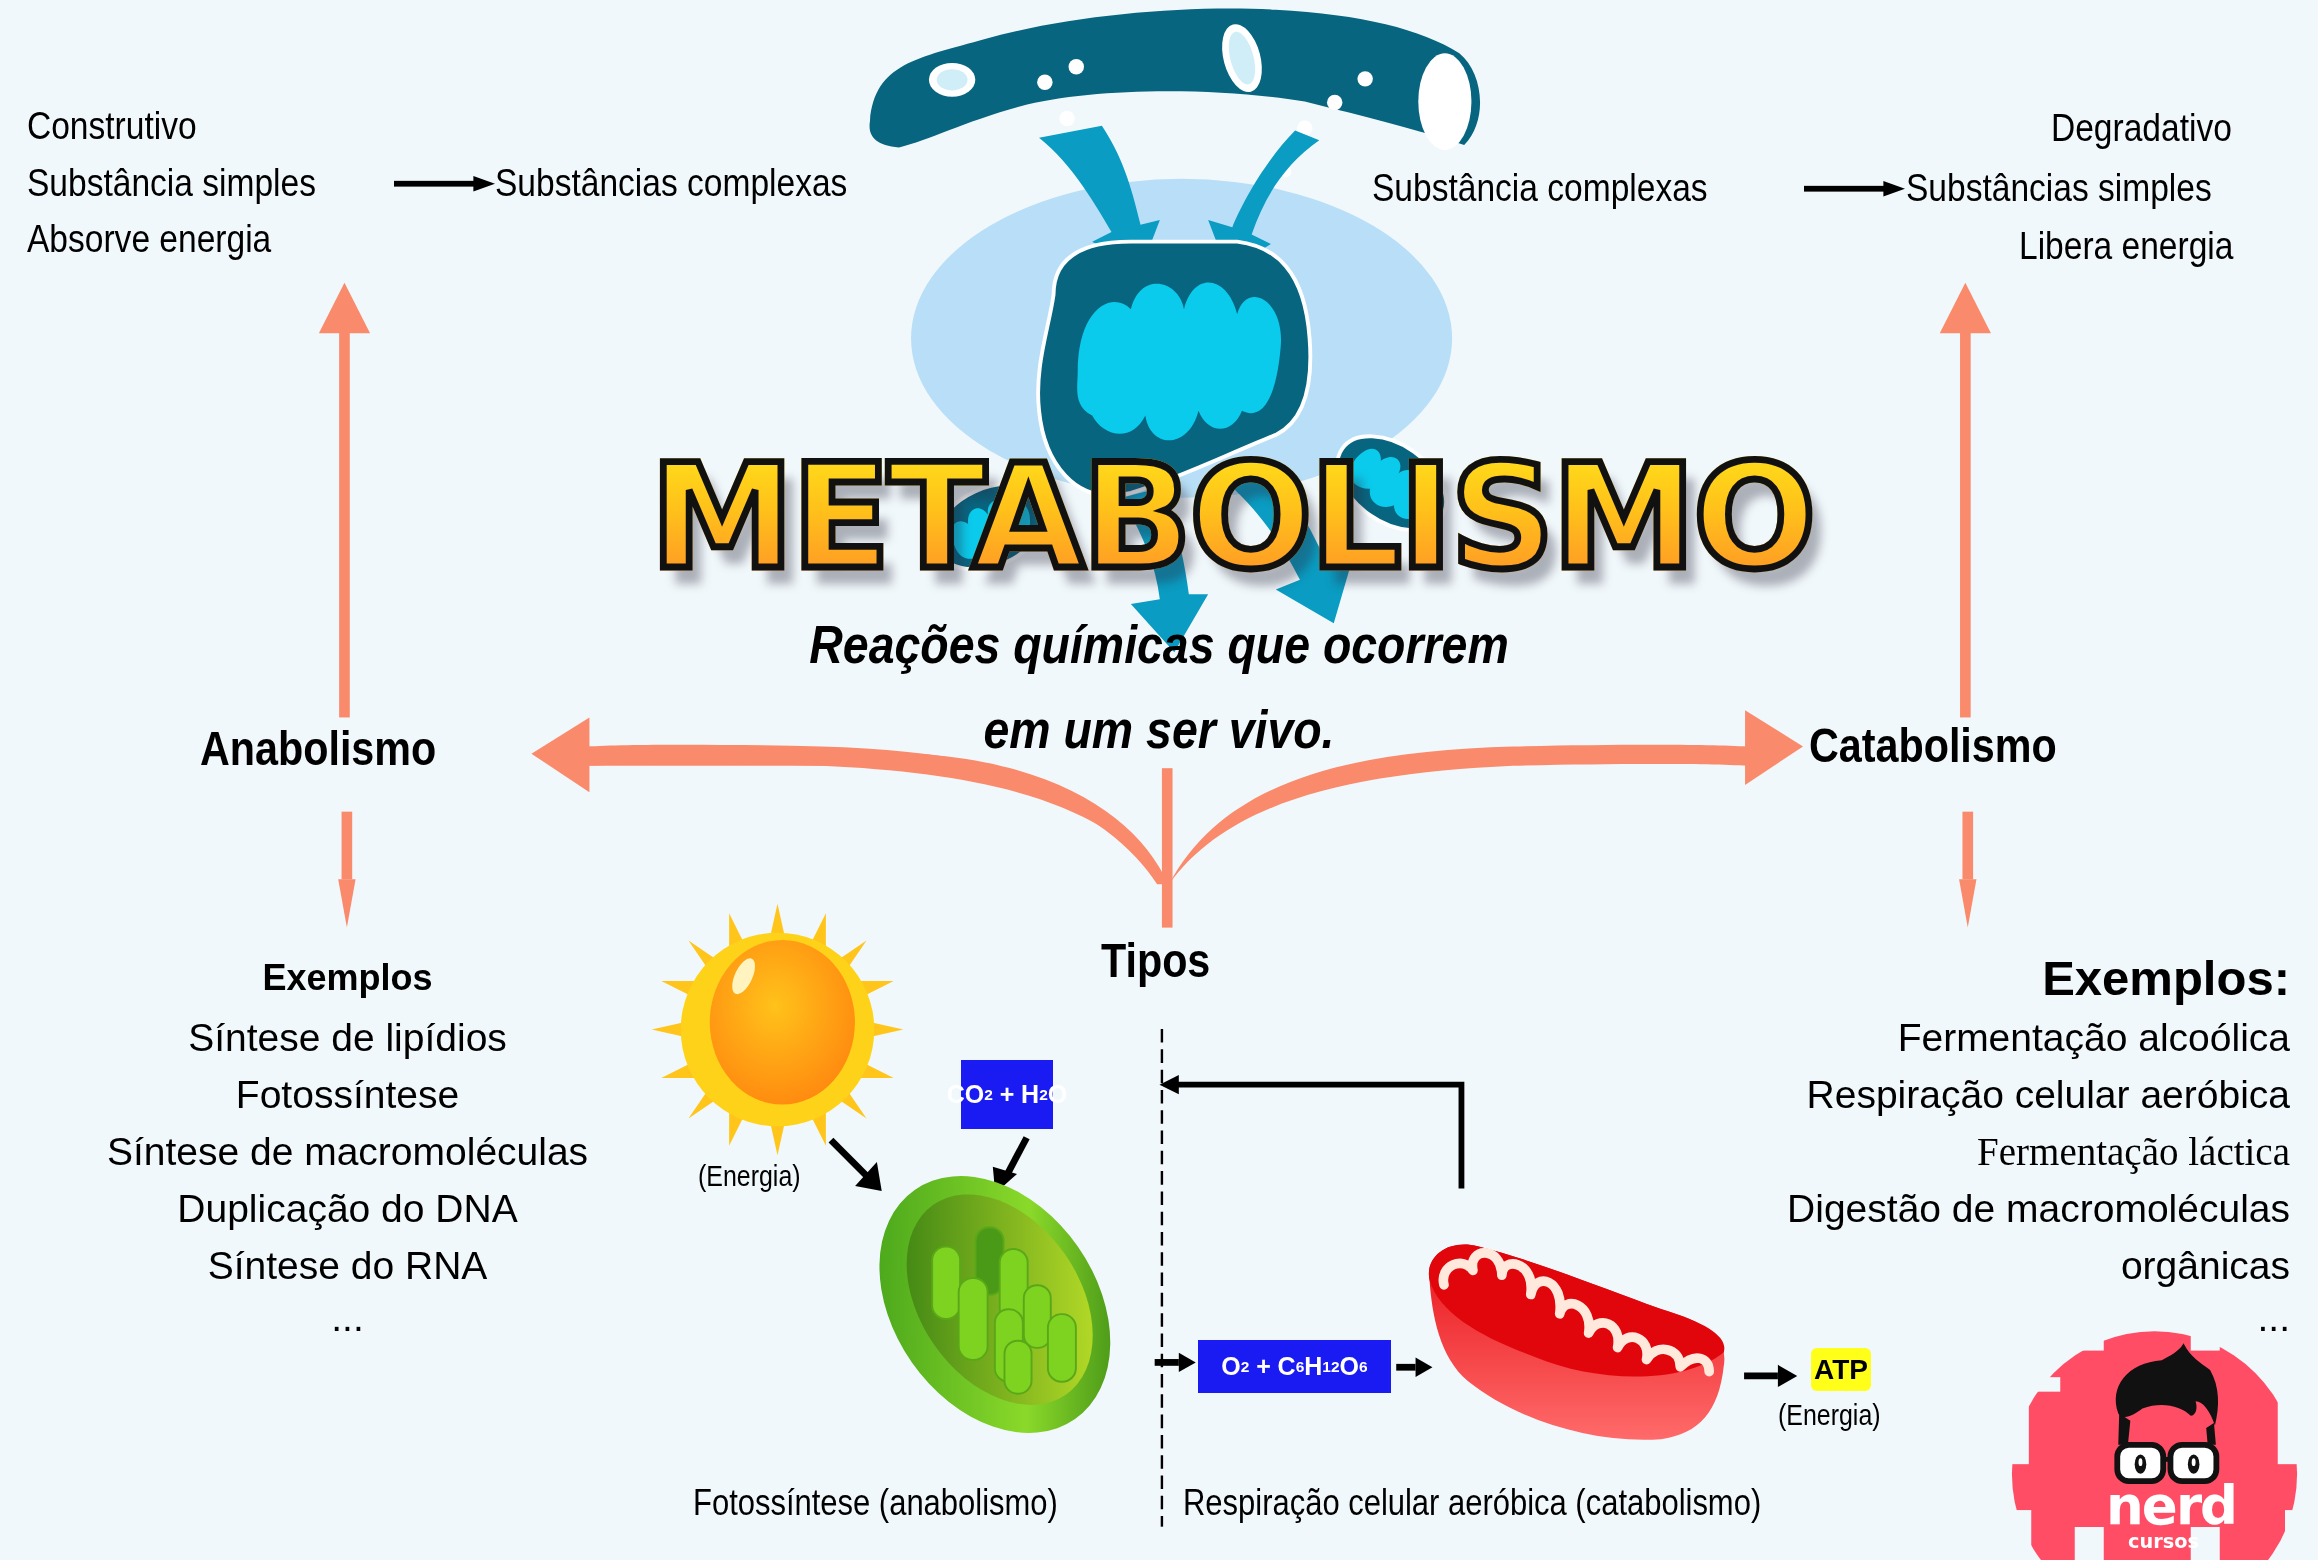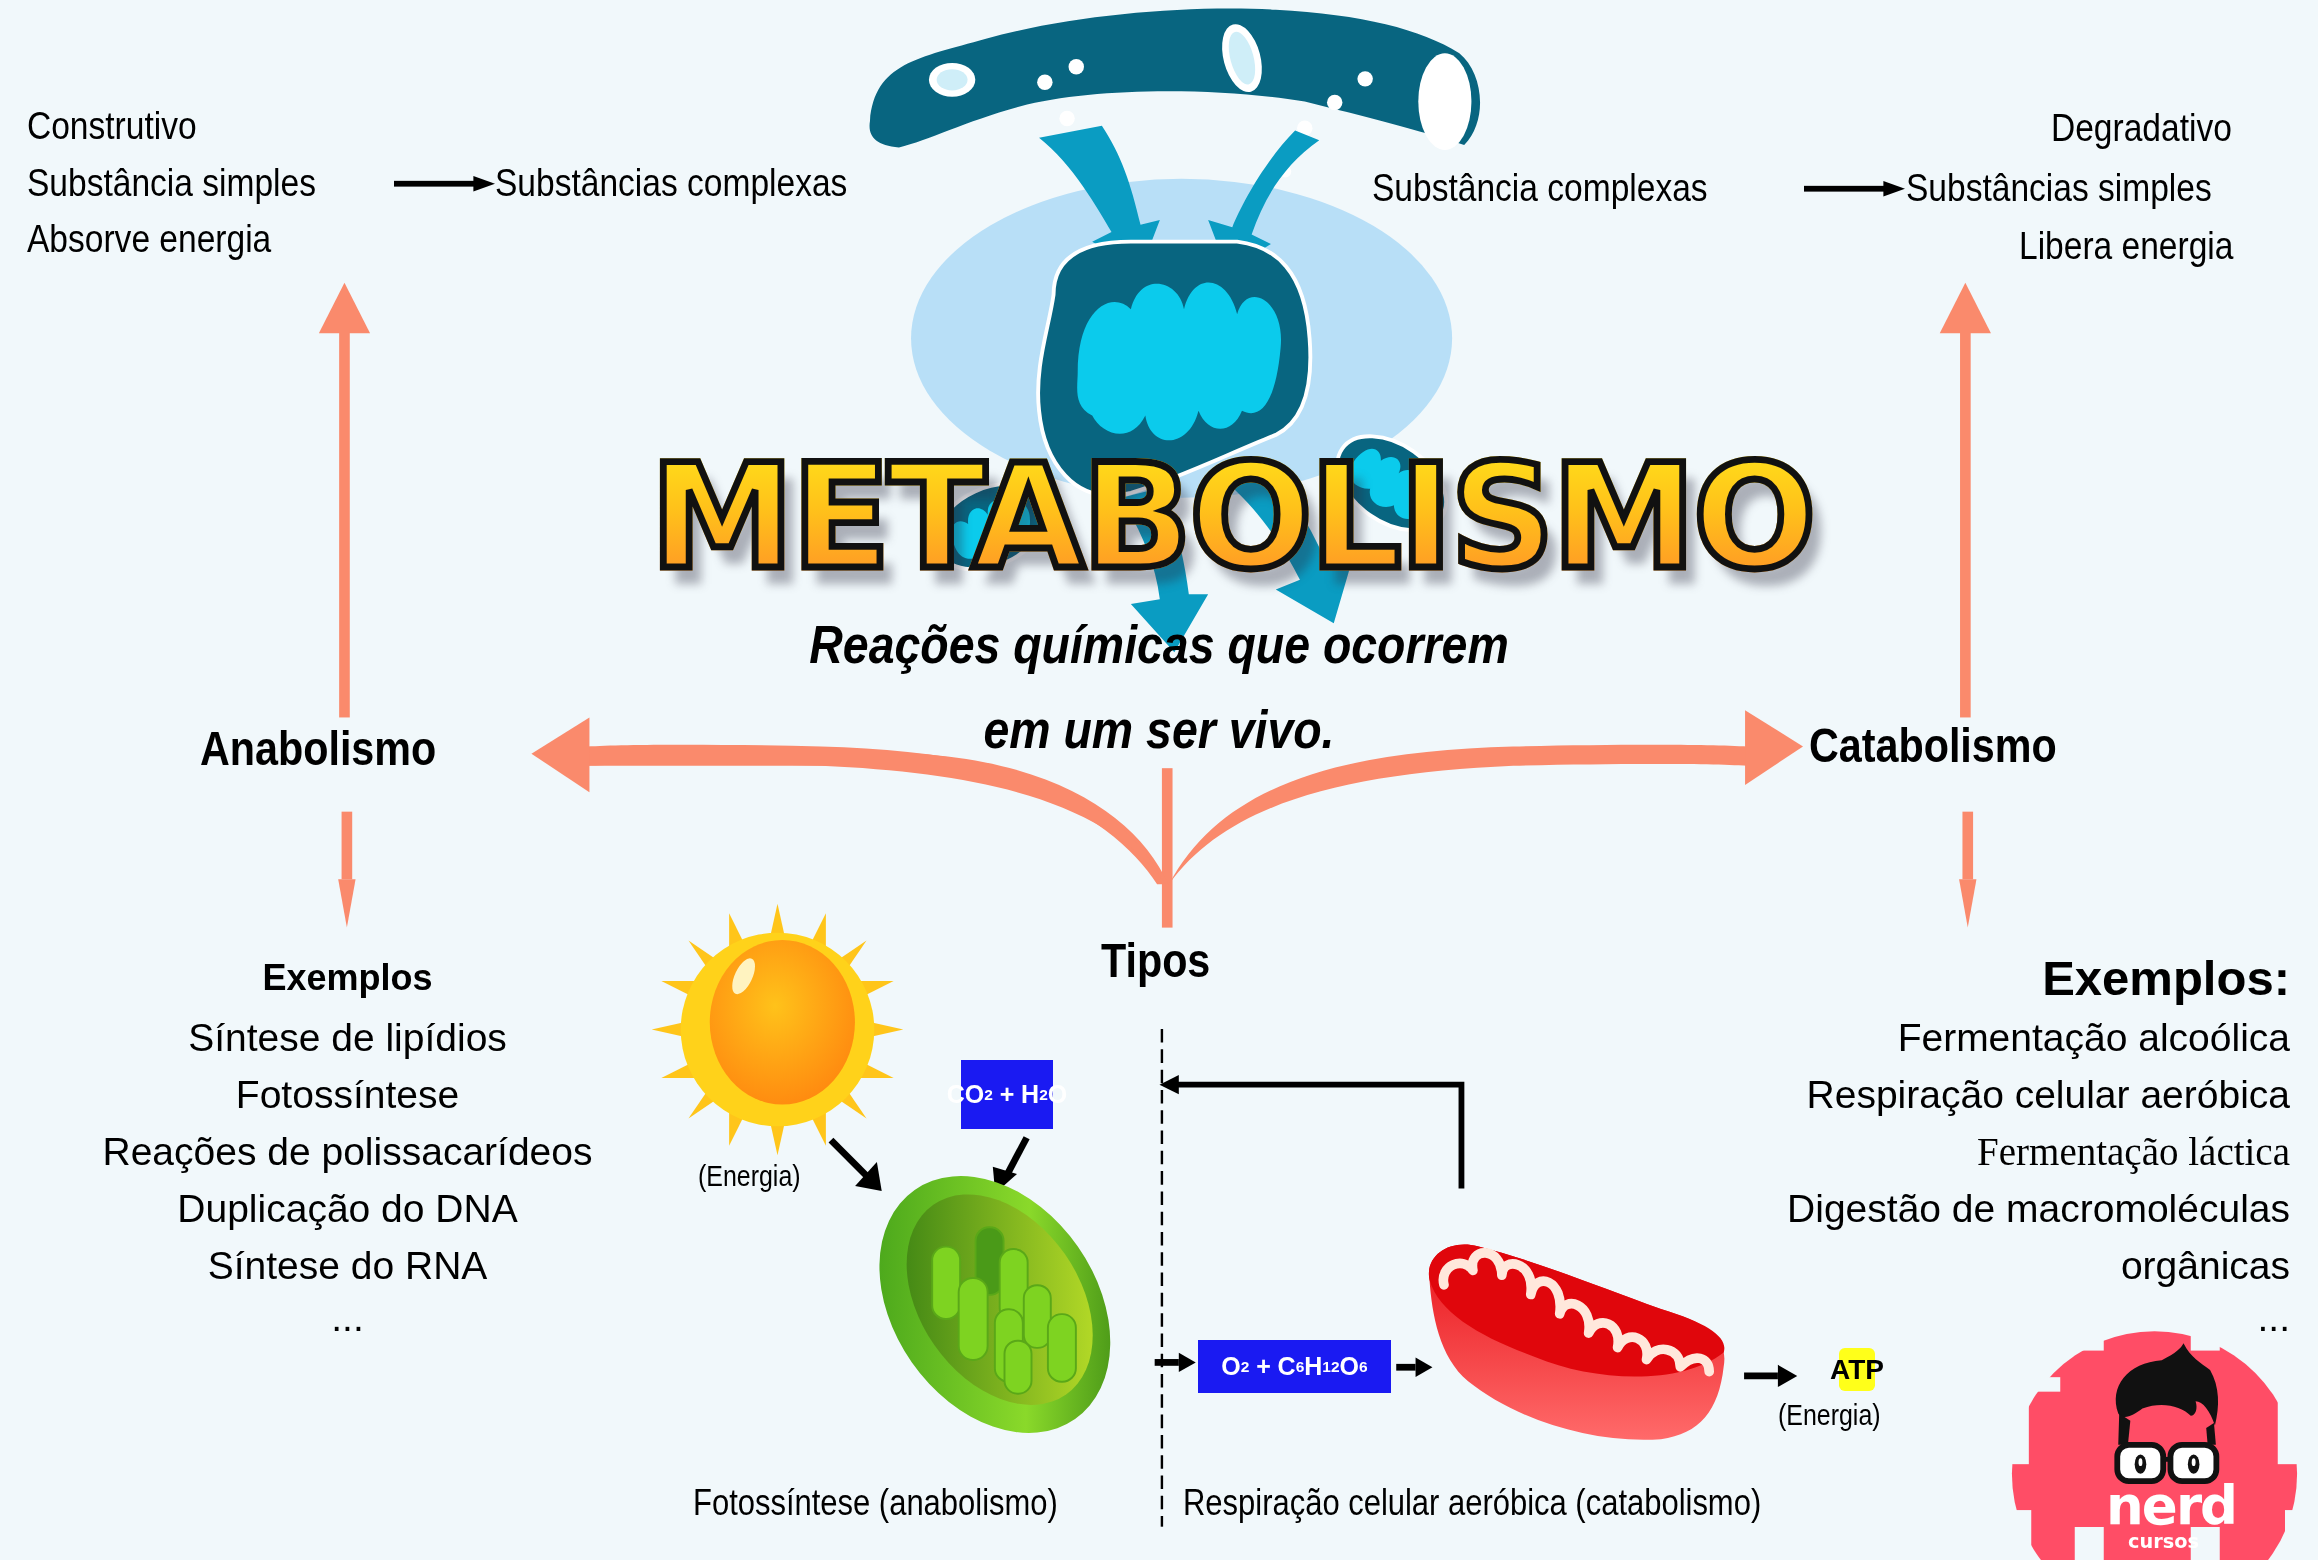--- a/index.html
+++ b/index.html
@@ -117,21 +117,21 @@
 <div class="abs txt narrow" style="left:2019px;top:217px;">Libera energia</div>
 
 <div class="abs txt bold narrow" style="left:200px;top:720px;font-size:48px;">Anabolismo</div>
 <div class="abs txt bold narrow" style="left:1809px;top:717px;font-size:48px;">Catabolismo</div>
 <div class="abs txt bold narrow" style="left:1101px;top:932px;font-size:48px;">Tipos</div>
 
 <div class="abs" style="left:53px;top:947px;width:589px;text-align:center;">
   <div class="txt bold" style="font-size:36px;line-height:62px;">Exemplos</div>
   <div class="txt" style="line-height:57px;">Síntese de lipídios</div>
   <div class="txt" style="line-height:57px;">Fotossíntese</div>
-  <div class="txt" style="line-height:57px;">Reações de polissacarídeos</div>
+  <div class="txt" style="line-height:57px;">Síntese de macromoléculas</div>
   <div class="txt" style="line-height:57px;">Duplicação do DNA</div>
   <div class="txt" style="line-height:57px;">Síntese do RNA</div>
   <div class="txt" style="line-height:48px;">...</div>
 </div>
 
 <div class="abs" style="left:1633px;top:947px;width:657px;text-align:right;">
   <div class="txt bold" style="font-size:49px;line-height:62px;">Exemplos:</div>
   <div class="txt" style="line-height:57px;">Fermentação alcoólica</div>
   <div class="txt" style="line-height:57px;">Respiração celular aeróbica</div>
   <div class="txt" style="line-height:57px;font-family:Liberation Serif, serif;">Fermentação láctica</div>
@@ -245,21 +245,21 @@
     <linearGradient id="mitoSide" x1="0" y1="0" x2="0" y2="1">
       <stop offset="0%" stop-color="#e8141a"></stop>
         <stop offset="100%" stop-color="#ff6a6a"></stop>
     </linearGradient>
   </defs>
   <path d="M40,110 C30,60 80,25 140,40 C260,70 380,120 520,170 C620,200 660,230 650,290 C640,380 600,430 520,440 C380,450 220,400 120,320 C60,270 45,180 40,110 Z" fill="url(#mitoSide)"></path>
   <path d="M40,110 C30,60 80,25 140,40 C260,70 380,120 520,170 C620,200 660,230 650,260 C560,330 380,320 260,270 C150,230 60,180 40,110 Z" fill="#e0060c"></path>
   <path d="M70,120 C60,80 110,60 130,90 C120,40 190,40 190,100 C190,60 260,70 250,140 C260,90 320,110 310,180 C320,140 380,160 370,220 C390,180 440,200 430,250 C450,210 500,230 490,275 C510,240 560,250 560,290 C590,260 620,270 620,300" fill="none" stroke="#ffe8dc" stroke-width="20" stroke-linecap="round" stroke-linejoin="round"></path>
 </svg>
 
-<div class="atp" style="left:1811px;top:1348px;width:36px;height:43px;margin-left:28px;">ATP</div>
+<div class="atp" style="left:1811px;top:1348px;width:60px;height:43px;">ATP</div>
 <div class="abs txt narrow" style="left:1778px;top:1398px;font-size:29px;line-height:34px;">(Energia)</div>
 
 <div class="abs txt narrow" style="left:693px;top:1481px;font-size:36px;line-height:43px;">Fotossíntese (anabolismo)</div>
 <div class="abs txt narrow" style="left:1183px;top:1481px;font-size:36px;line-height:43px;">Respiração celular aeróbica (catabolismo)</div>
 
 <div class="abs" style="left:2007px;top:1324px;width:295px;height:237px;overflow:hidden;">
   <svg style="left:0;top:0;" width="295" height="290" viewBox="0 0 610 600">
     <circle cx="305" cy="310" r="295" fill="#ff4d66"></circle>
 
     <rect x="0" y="135" width="610" height="25" fill="#f1f8fb" opacity="0"></rect>

